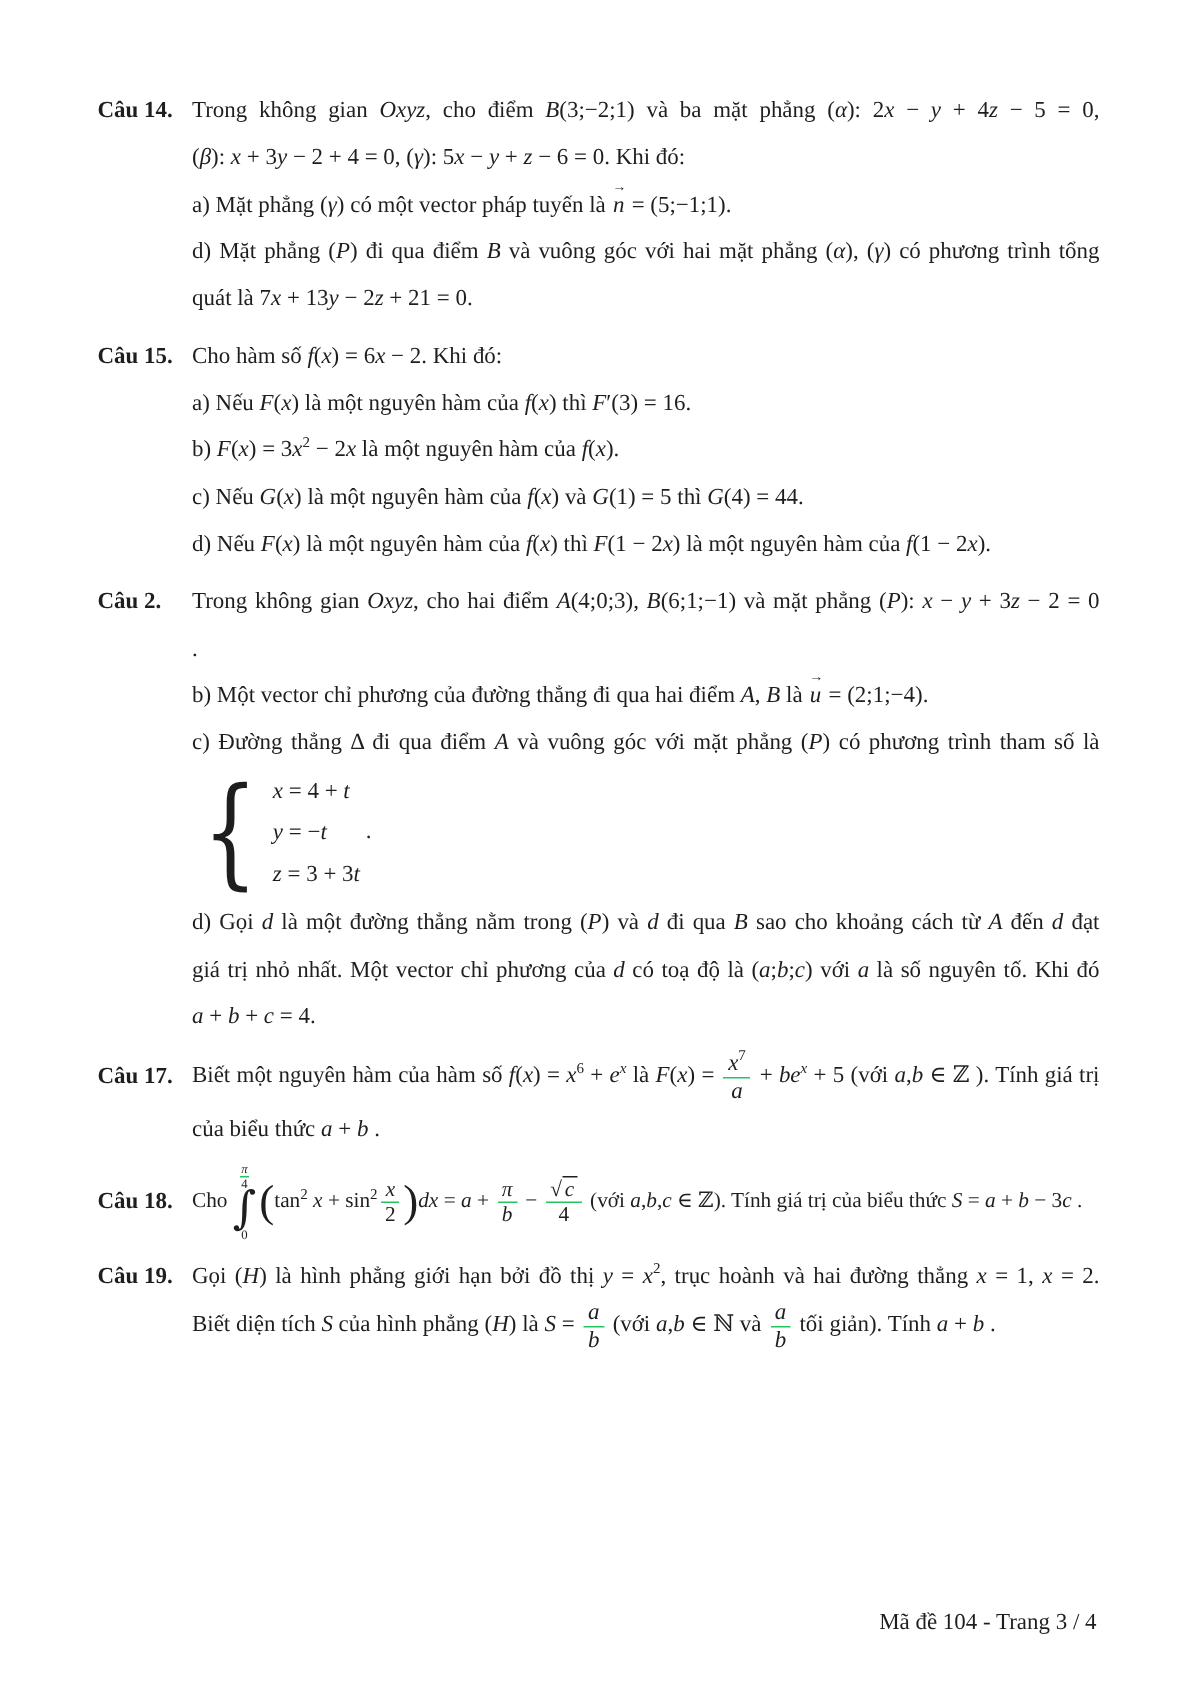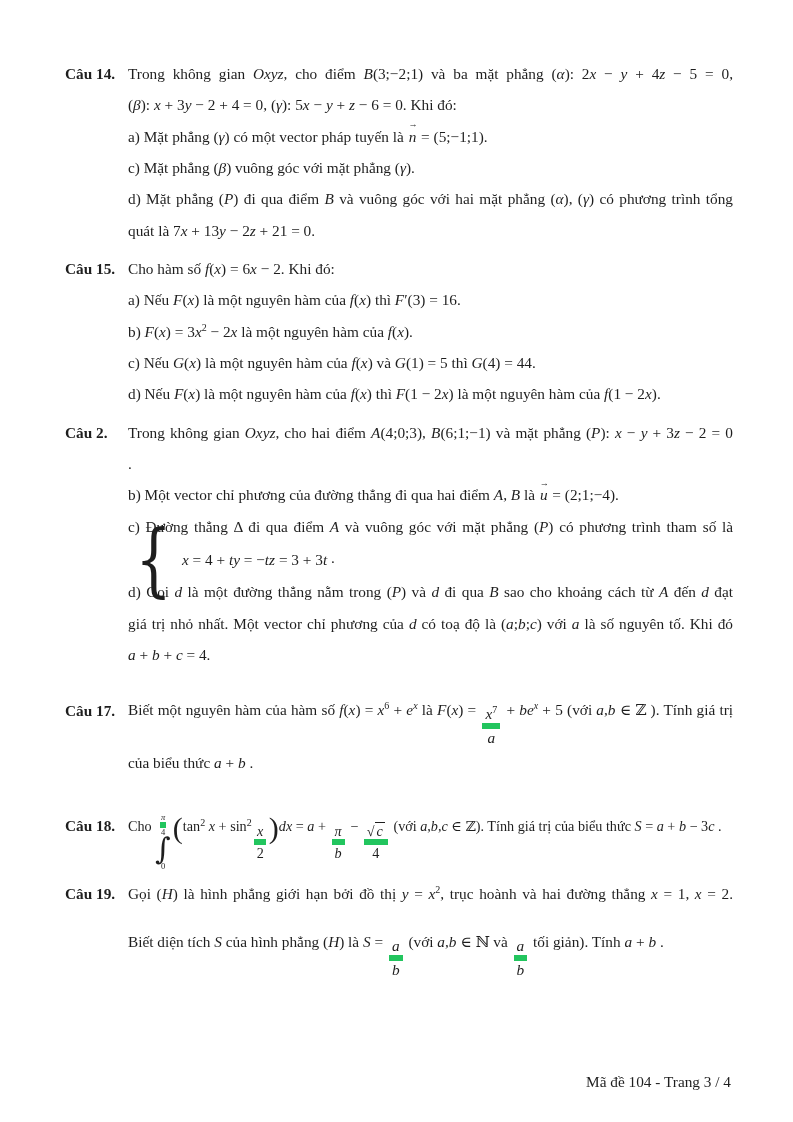--- a/index.html
+++ b/index.html
@@ -14,50 +14,49 @@
   .qlabel{flex:0 0 63px;font-weight:700;font-family:Liberation Serif, serif;}
   .qbody{flex:1;min-width:0;}
   .line{line-height:2.05;text-align:justify;}
   .jl{text-align-last:justify;}
   .nw{white-space:nowrap;font-size:14.2px;}
   .heading{margin:4px 0 10px 0;line-height:2.0;}
   .it{font-style:italic;}
   .bd{font-weight:700;}
   sup.sp{font-size:10px;line-height:0;}
   .frac{display:inline-flex;flex-direction:column;align-items:center;vertical-align:middle;line-height:1.15;margin:0 2px;text-align:center;}
-  .fn{border-bottom:6px solid #22c55e;padding:0 3px;margin-top:28px;}
+  .fn{border-bottom:1px solid #22c55e;padding:0 3px;}
   .fd{padding:0 3px;}
   .sqrt{display:inline-flex;align-items:baseline;}
   .rg{line-height:1;}
   .rc{border-top:1px solid #1e1e1e;padding:0 2px;}
   .intw{display:inline-flex;flex-direction:column;align-items:center;vertical-align:middle;line-height:1;margin:0 2px 0 0;}
   .ilim{font-size:8.5px;line-height:1.2;}
   .ilim .frac{margin:0;line-height:1.05;}
   .ilim .fn,.ilim .fd{padding:0 1px;}
   .ig{font-size:30px;line-height:0.8;font-family:"DejaVu Serif","Liberation Serif",serif;}
   .big{font-size:30px;line-height:0;vertical-align:middle;font-weight:300;}
   .cases{display:inline-flex;align-items:center;vertical-align:middle;margin:3px 0;}
   .brace{font-size:80px;line-height:0;font-weight:200;margin-right:3px;transform:scaleX(0.72);font-family:"DejaVu Serif",serif;}
-  .ccol{display:inline-flex;flex-direction:row;}
+  .ccol{display:inline-flex;flex-direction:column;}
   .crow{line-height:1.8;}
   .vec{display:inline-block;position:relative;padding:0 1px;}
   .varrow{position:absolute;top:-0.62em;left:8%;font-size:0.6em;letter-spacing:-1px;}
   .footer{position:absolute;right:62px;bottom:31px;}
 </style>
 </head>
 <body>
 
 <div id="doc">
     <div class="q">
       <div class="qlabel">Câu 14.</div>
       <div class="qbody">
         <div class="line jl"><span>Trong không gian </span><span class="it">Oxyz</span><span>, cho điểm </span><span><span class="it">B</span><span>(3;−2;1)</span></span><span> và ba mặt phẳng </span><span><span>(</span><span class="it">α</span><span>): 2</span><span class="it">x</span><span> − </span><span class="it">y</span><span> + 4</span><span class="it">z</span><span> − 5 = 0,</span></span></div>
         <div class="line"><span><span>(</span><span class="it">β</span><span>): </span><span class="it">x</span><span> + 3</span><span class="it">y</span><span> − 2 + 4 = 0</span></span><span>, </span><span><span>(</span><span class="it">γ</span><span>): 5</span><span class="it">x</span><span> − </span><span class="it">y</span><span> + </span><span class="it">z</span><span> − 6 = 0</span></span><span>. Khi đó:</span></div>
         <div class="line"><span>a) Mặt phẳng </span><span><span>(</span><span class="it">γ</span><span>)</span></span><span> có một vector pháp tuyến là </span><span class="vec"><span class="varrow">→</span><span class="it">n</span></span><span><span> = (5;−1;1)</span></span><span>.</span></div>
-        <div class="line"><span>c) Mặt phẳng </span><span><span>(</span><span class="it">β</span><span>)</span></span><span> vuông góc với mặt phẳng </span><span><span>(</span><span class="it">γ</span><span>)</span></span><span>.</span></div>
         <div class="line jl"><span>d) Mặt phẳng </span><span><span>(</span><span class="it">P</span><span>)</span></span><span> đi qua điểm </span><span><span class="it">B</span></span><span> và vuông góc với hai mặt phẳng </span><span><span>(</span><span class="it">α</span><span>)</span></span><span>, </span><span><span>(</span><span class="it">γ</span><span>)</span></span><span> có phương trình tổng</span></div>
         <div class="line"><span>quát là </span><span><span>7</span><span class="it">x</span><span> + 13</span><span class="it">y</span><span> − 2</span><span class="it">z</span><span> + 21 = 0</span></span><span>.</span></div>
       </div>
     </div>
     <div class="q">
       <div class="qlabel">Câu 15.</div>
       <div class="qbody">
         <div class="line"><span>Cho hàm số </span><span><span class="it">f</span><span>(</span><span class="it">x</span><span>) = 6</span><span class="it">x</span><span> − 2</span></span><span>. Khi đó:</span></div>
         <div class="line"><span>a) Nếu </span><span><span class="it">F</span><span>(</span><span class="it">x</span><span>)</span></span><span> là một nguyên hàm của </span><span><span class="it">f</span><span>(</span><span class="it">x</span><span>)</span></span><span> thì </span><span><span class="it">F</span><span>′(3) = 16</span></span><span>.</span></div>
         <div class="line"><span>b) </span><span><span class="it">F</span><span>(</span><span class="it">x</span><span>) = 3</span><span class="it">x</span></span><sup class="sp"><span><span>2</span></span></sup><span><span> − 2</span><span class="it">x</span></span><span> là một nguyên hàm của </span><span><span class="it">f</span><span>(</span><span class="it">x</span><span>)</span></span><span>.</span></div>

